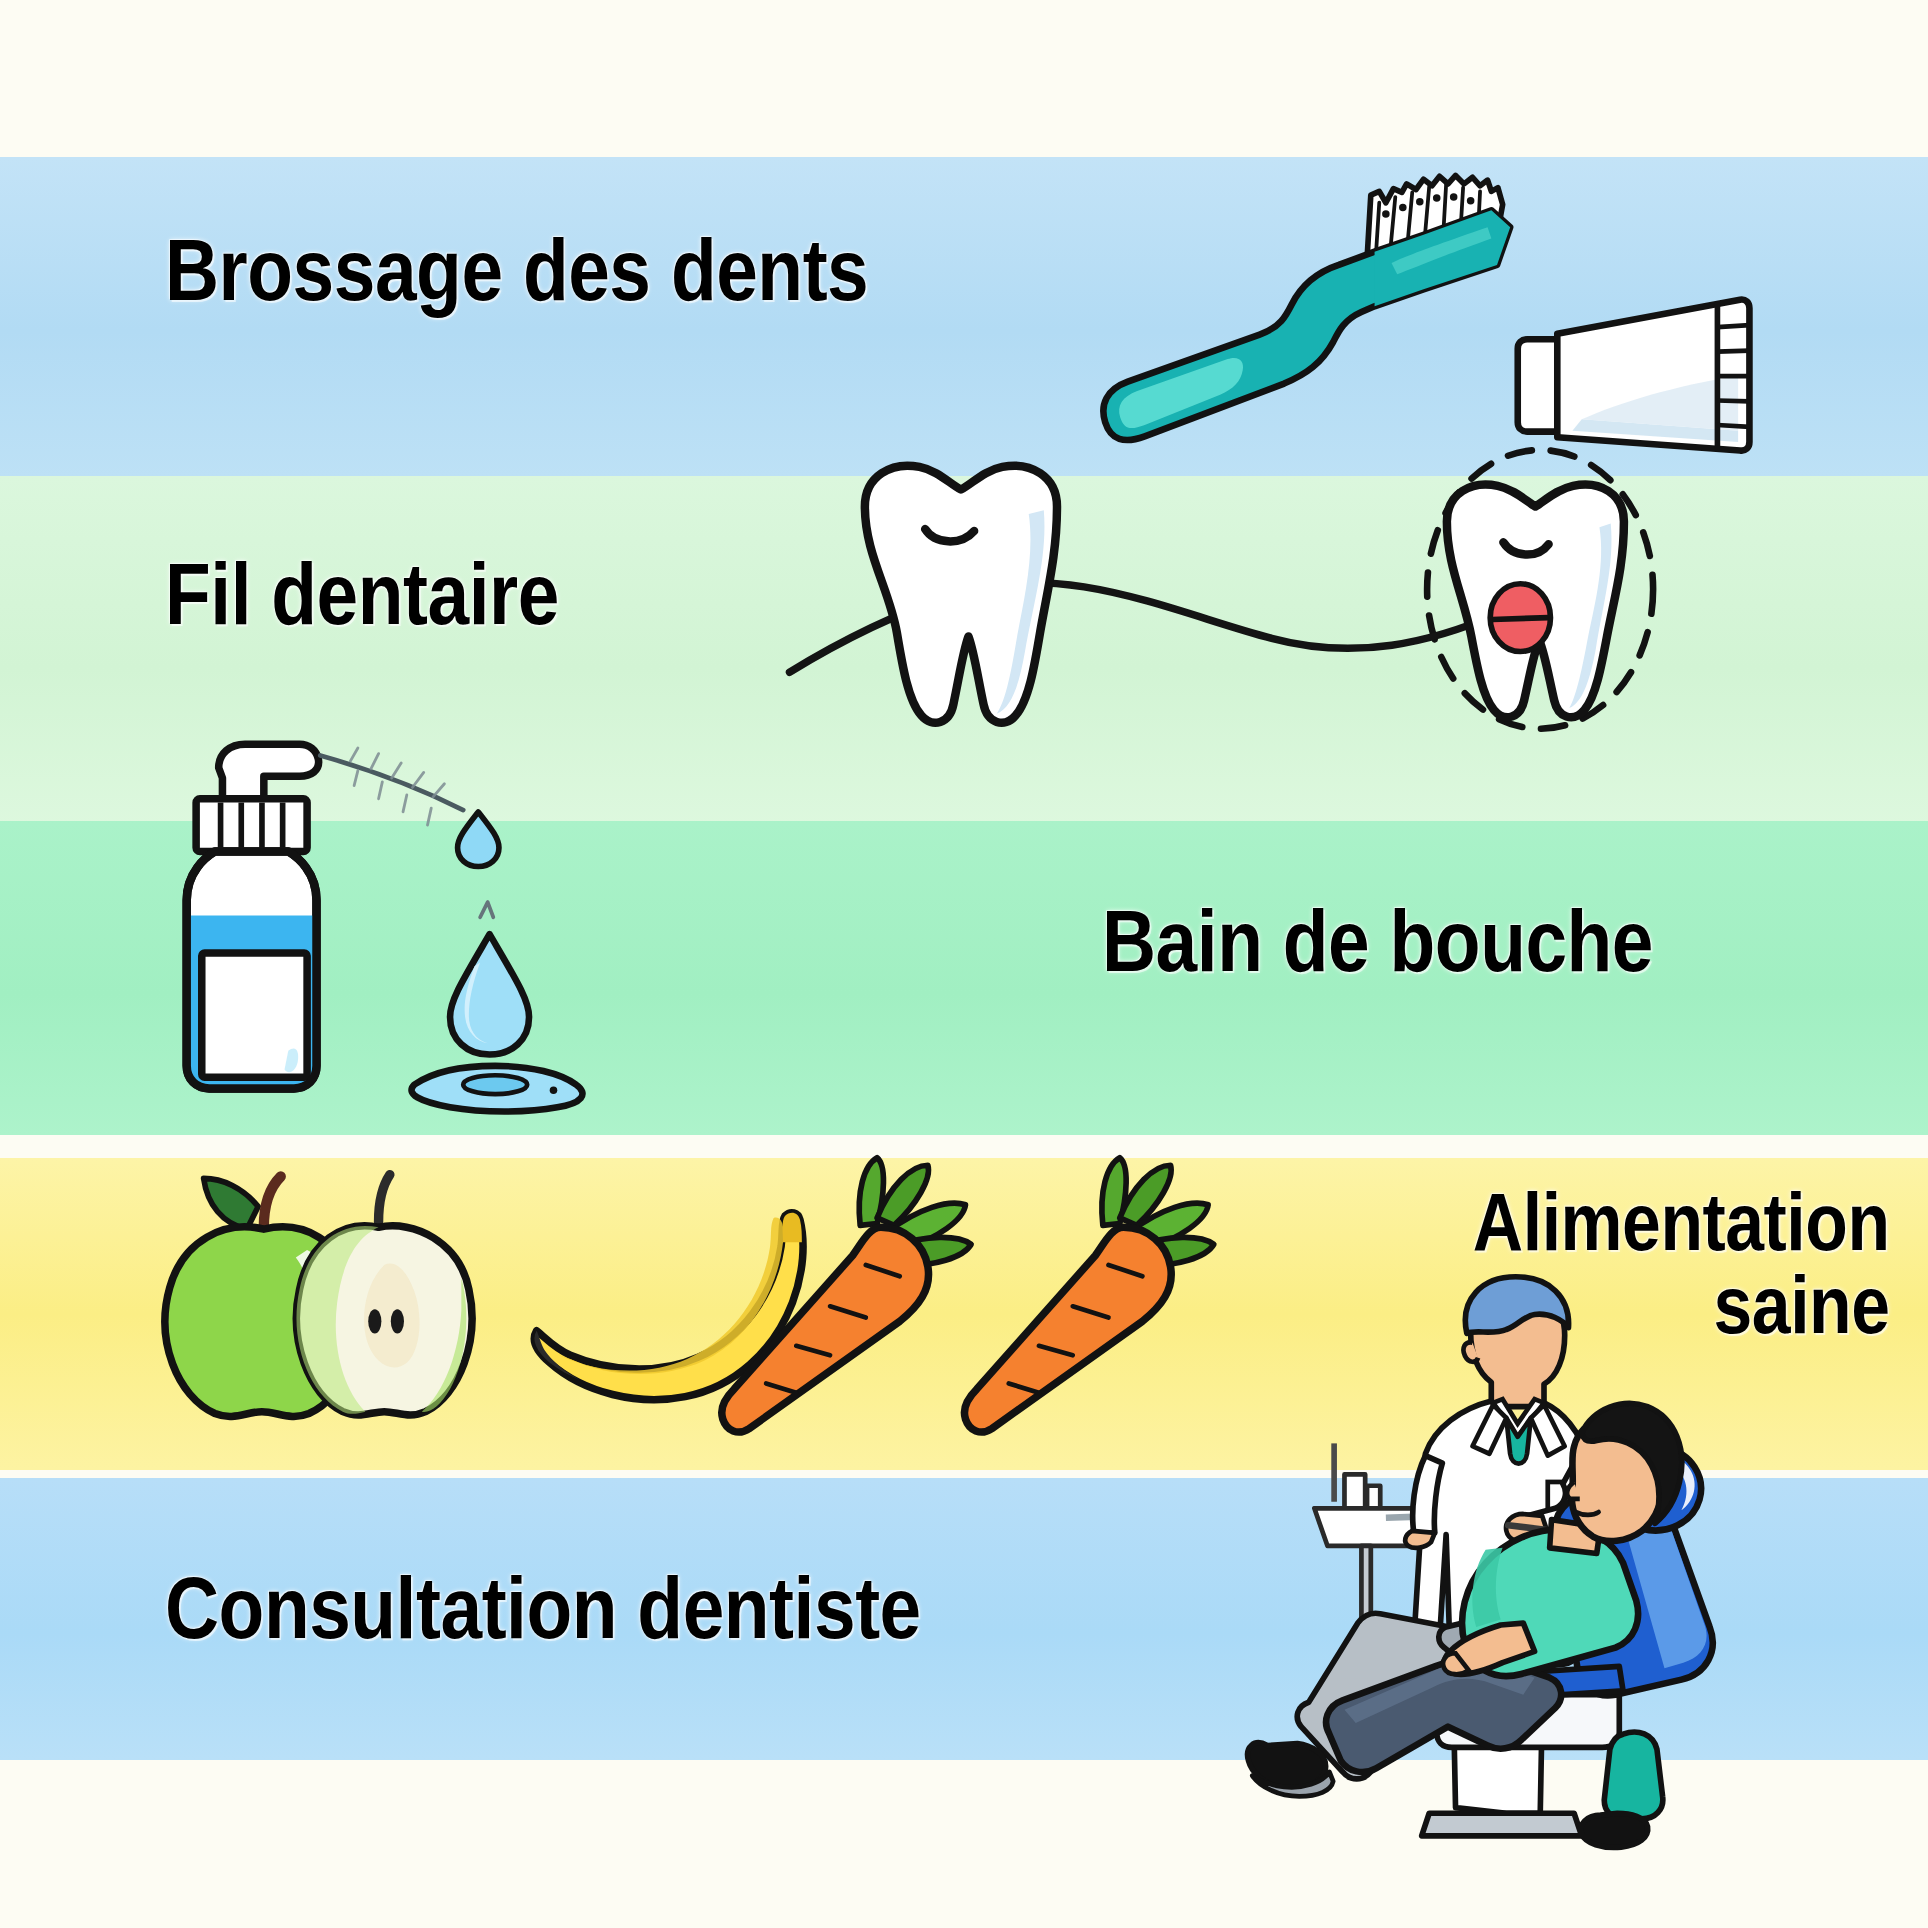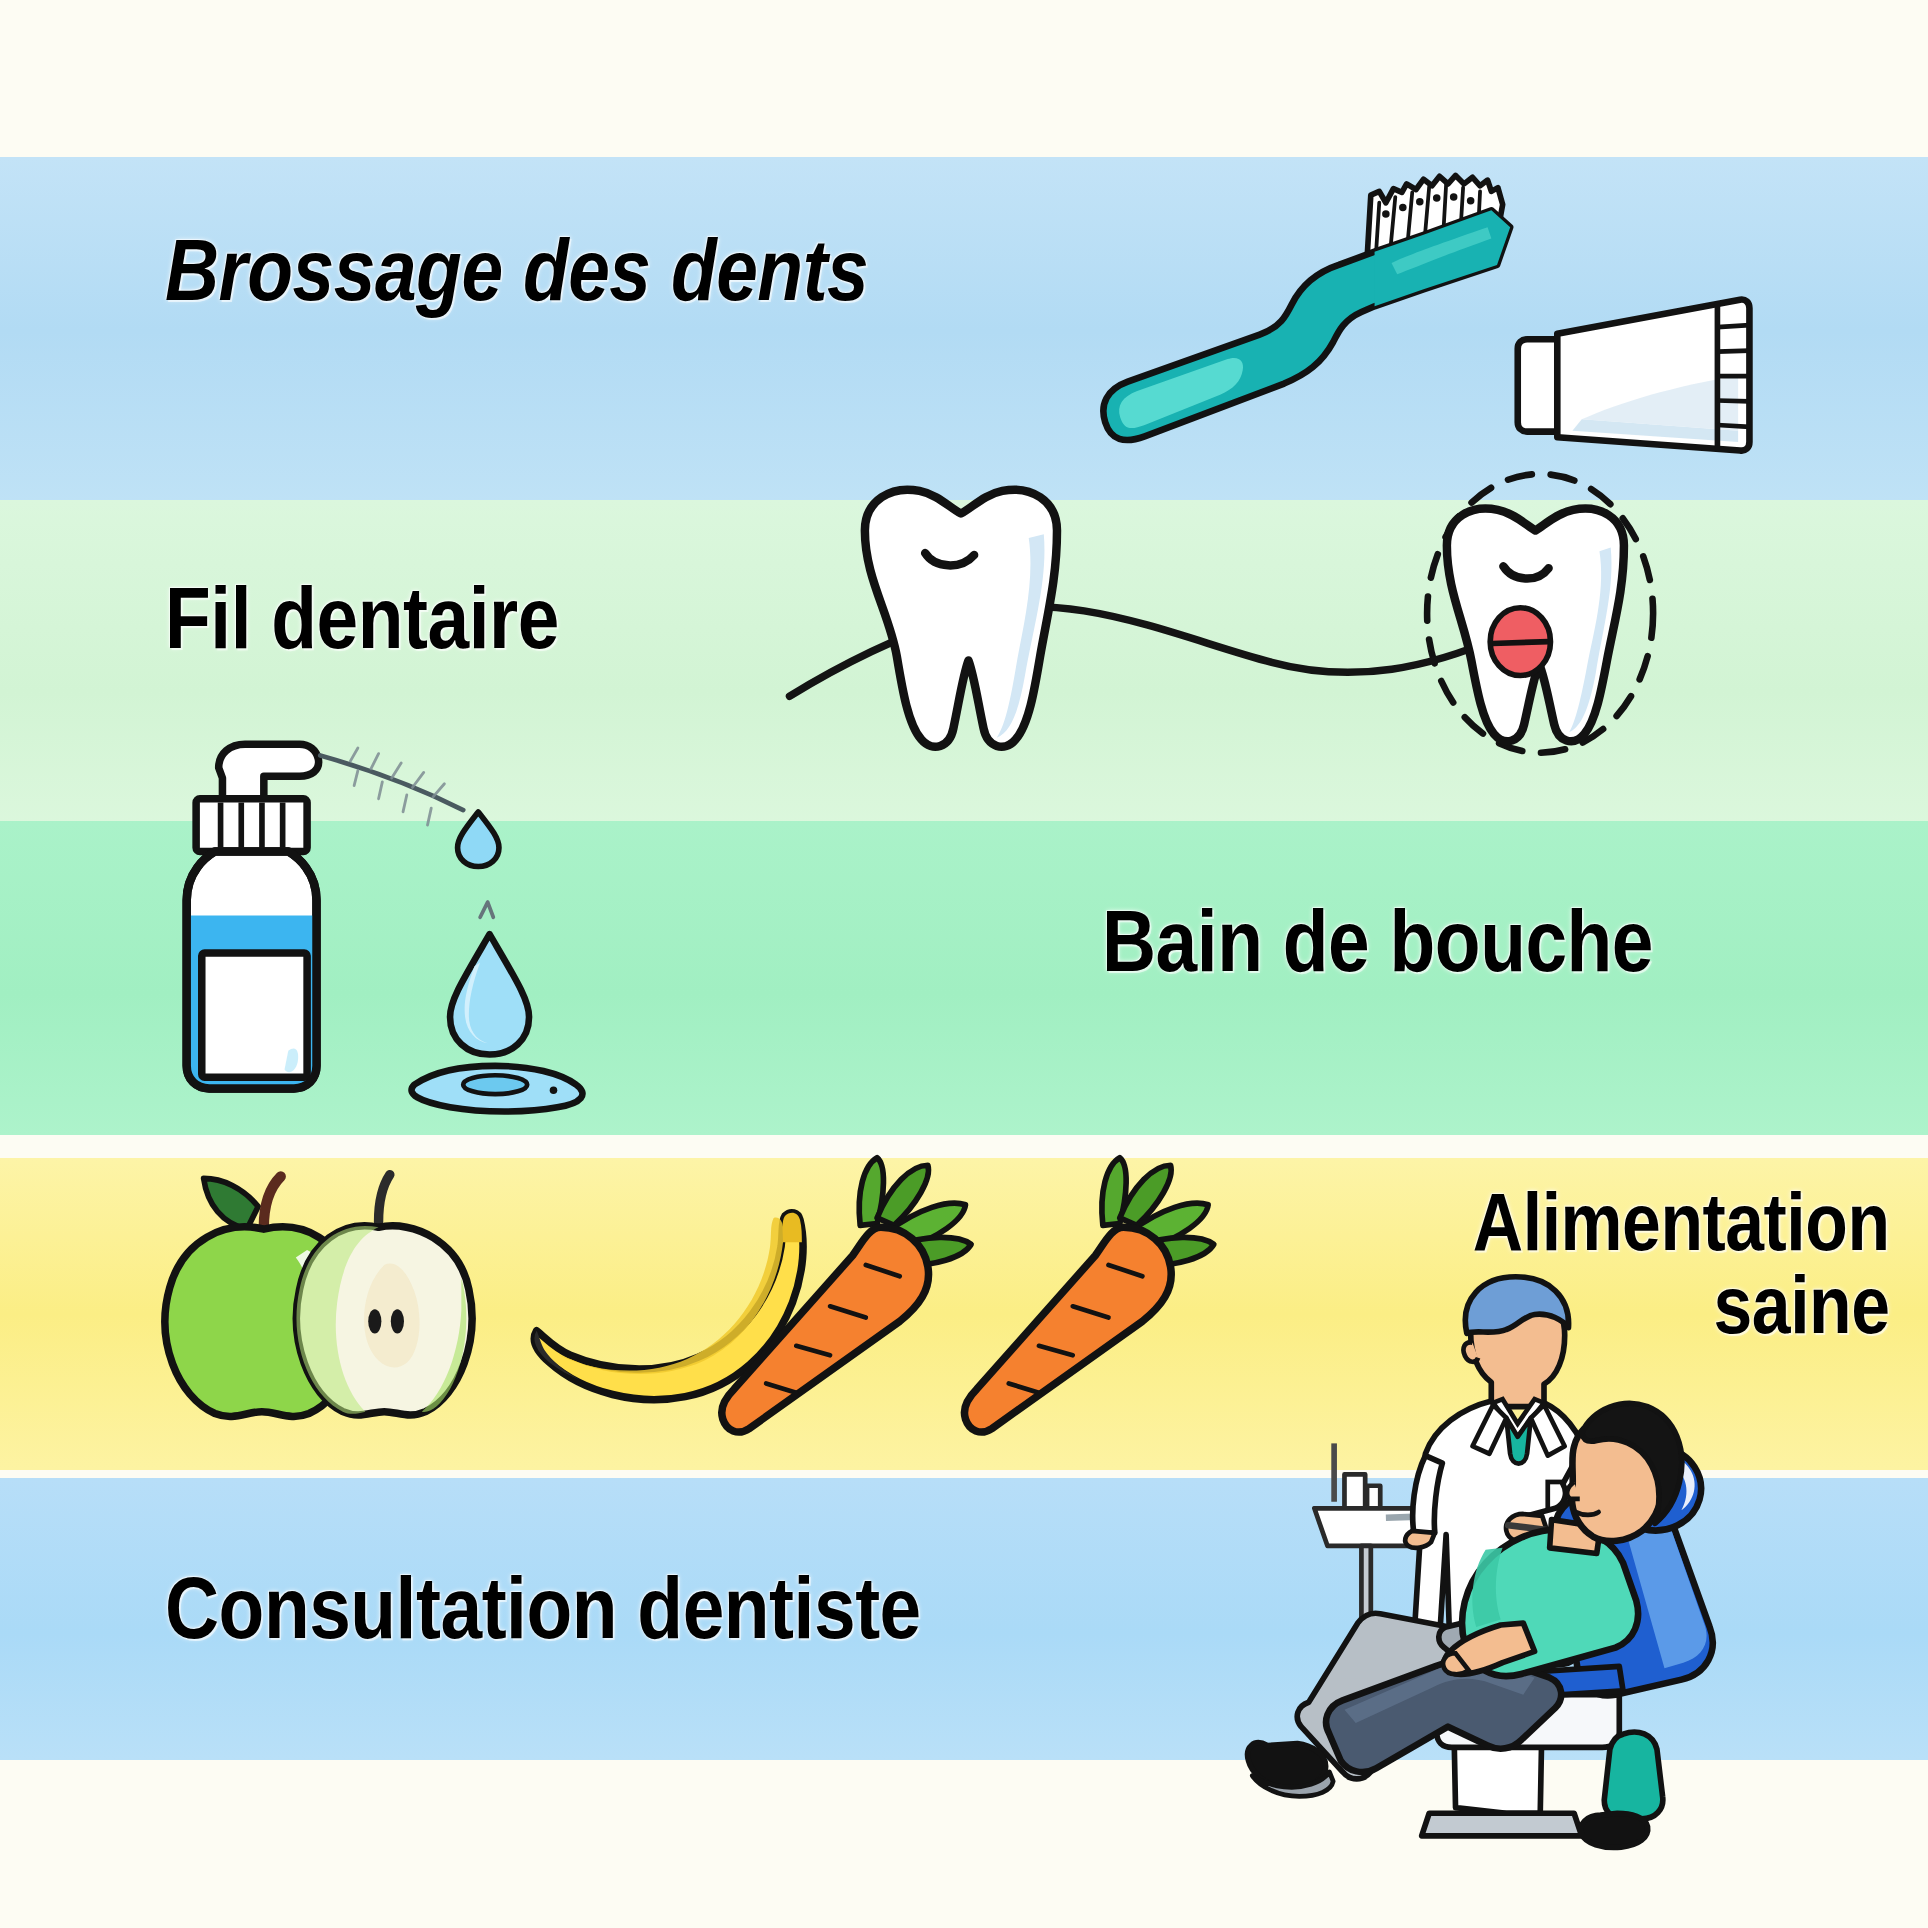--- a/index.html
+++ b/index.html
@@ -59,21 +59,21 @@
     position: absolute;
     pointer-events: none;
   }
   .art svg { display: block; overflow: visible; }
 </style>
 </head>
 <body>
 
 <div id="poster">
 
-  <div class="band" style="top:157px; height:347px;font-style:italic;">
+  <div class="band" style="top:157px; height:347px;">
     <div class="band-inner" style="background:linear-gradient(180deg,#c3e3f7 0%,#b2dbf4 50%,#bfe2f6 100%);"></div>
 
     <div class="band-label" style="left:165px; top:68px; font-size:87px;">Brossage des dents</div>
 
     <div class="art" style="left:1092px; top:-9.4px; width:697px; height:311px;">
       <svg viewBox="0 0 740 330" width="697" height="311">
         <g>
 
           <g fill="#ffffff" stroke="#121212" stroke-width="6" stroke-linejoin="round">
             <path d="M291 135 L296 50 L305 46 L312 58 L320 43 L329 47 L334 38
@@ -124,21 +124,21 @@
             <line x1="664" y1="216" x2="698" y2="215"></line>
             <line x1="664" y1="242" x2="698" y2="242"></line>
             <line x1="664" y1="268" x2="698" y2="269"></line>
             <line x1="664" y1="294" x2="698" y2="296"></line>
           </g>
         </g>
       </svg>
     </div>
   </div>
 
-  <div class="band" style="top:500px; height:349px;">
+  <div class="band" style="top:476px; height:349px;">
     <div class="band-inner" style="background:linear-gradient(180deg,#dbf7dd 0%,#d2f4d4 55%,#ddf8de 100%);"></div>
 
     <div class="band-label" style="left:165px; top:73px; font-size:87px;">Fil dentaire</div>
 
     <div class="art" style="left:782px; top:-28px; width:970px; height:311px;">
       <svg viewBox="0 0 1030 330" width="970" height="311">
 
         <ellipse cx="805" cy="150" rx="120" ry="148" fill="none" stroke="#121212" stroke-width="7" stroke-dasharray="26 20" stroke-linecap="round"></ellipse>
 
         <path d="M8 238 C60 206 120 176 185 154 C300 118 420 176 520 202

